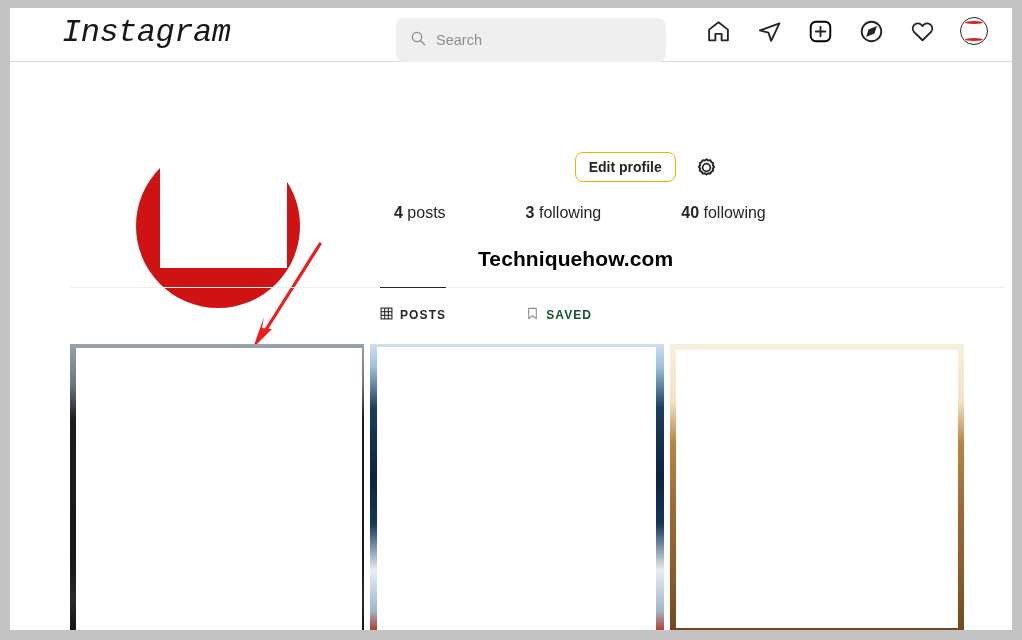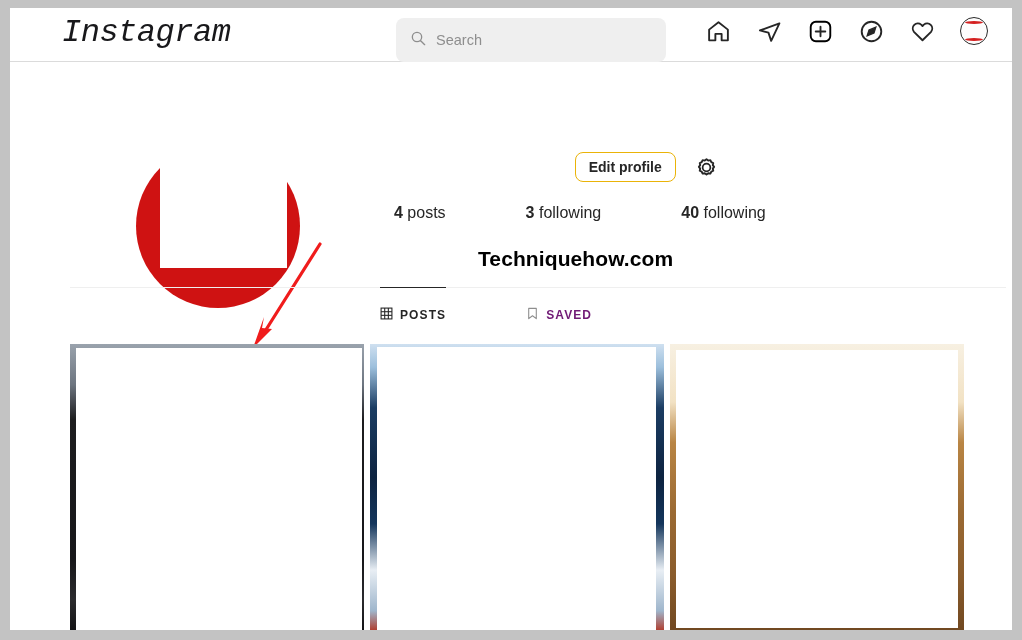--- a/index.html
+++ b/index.html
@@ -228,21 +228,21 @@
     display: flex;
     gap: 80px;
   }
   .tab {
     display: flex;
     align-items: center;
     gap: 7px;
     padding-top: 19px;
     font-size: 12px;
     letter-spacing: 1.1px;
-    color: #701a75;
+    color: #14532d;
     cursor: pointer;
     font-weight: bold;
   }
   .tab.active {
     color: #262626;
     border-top: 1.5px solid #262626;
     margin-top: -1.5px;
   }
 
   

